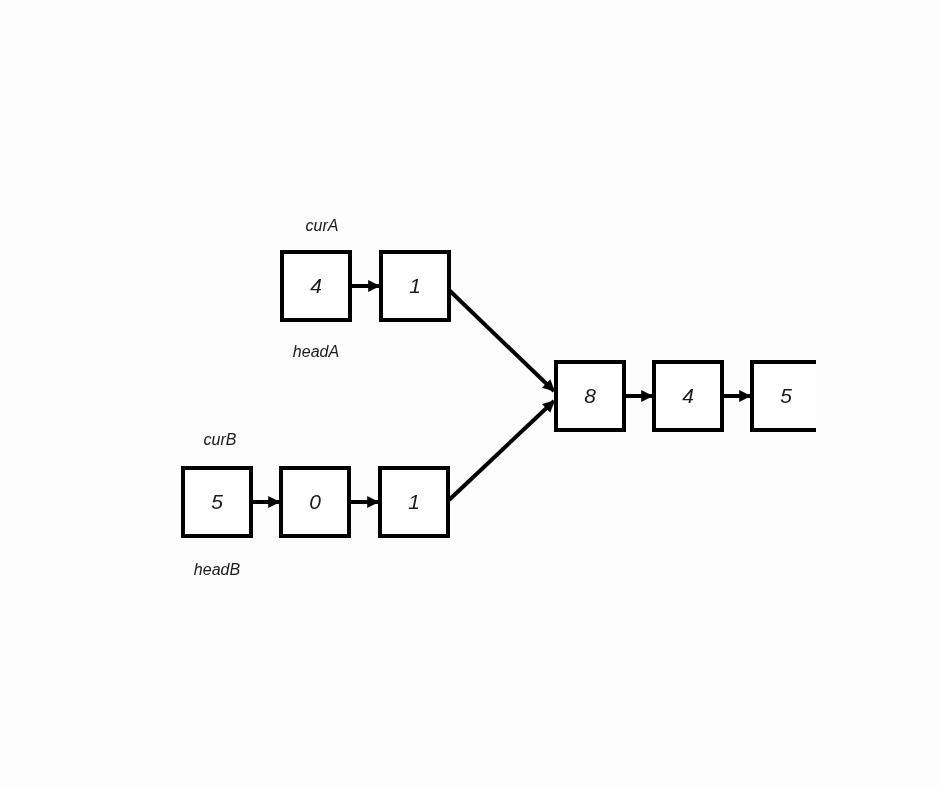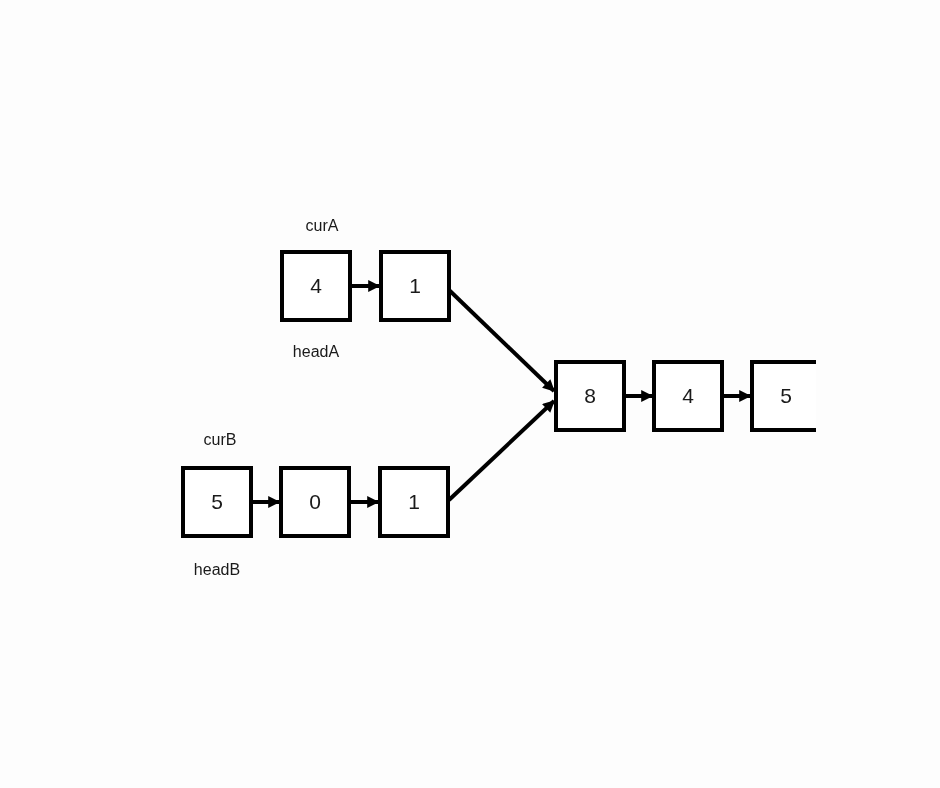--- a/index.html
+++ b/index.html
@@ -7,20 +7,21 @@
     padding: 0;
     background: #fdfdfd;
   }
   .stage {
     position: relative;
     width: 816px;
     height: 788px;
     background: #fdfdfd;
     overflow: hidden;
     font-family: "Liberation Sans", sans-serif;
+    font-style: italic;
   }
   svg {
     display: block;
   }
   .node-box {
     fill: #ffffff;
     stroke: #000000;
     stroke-width: 4px;
   }
   .edge {

